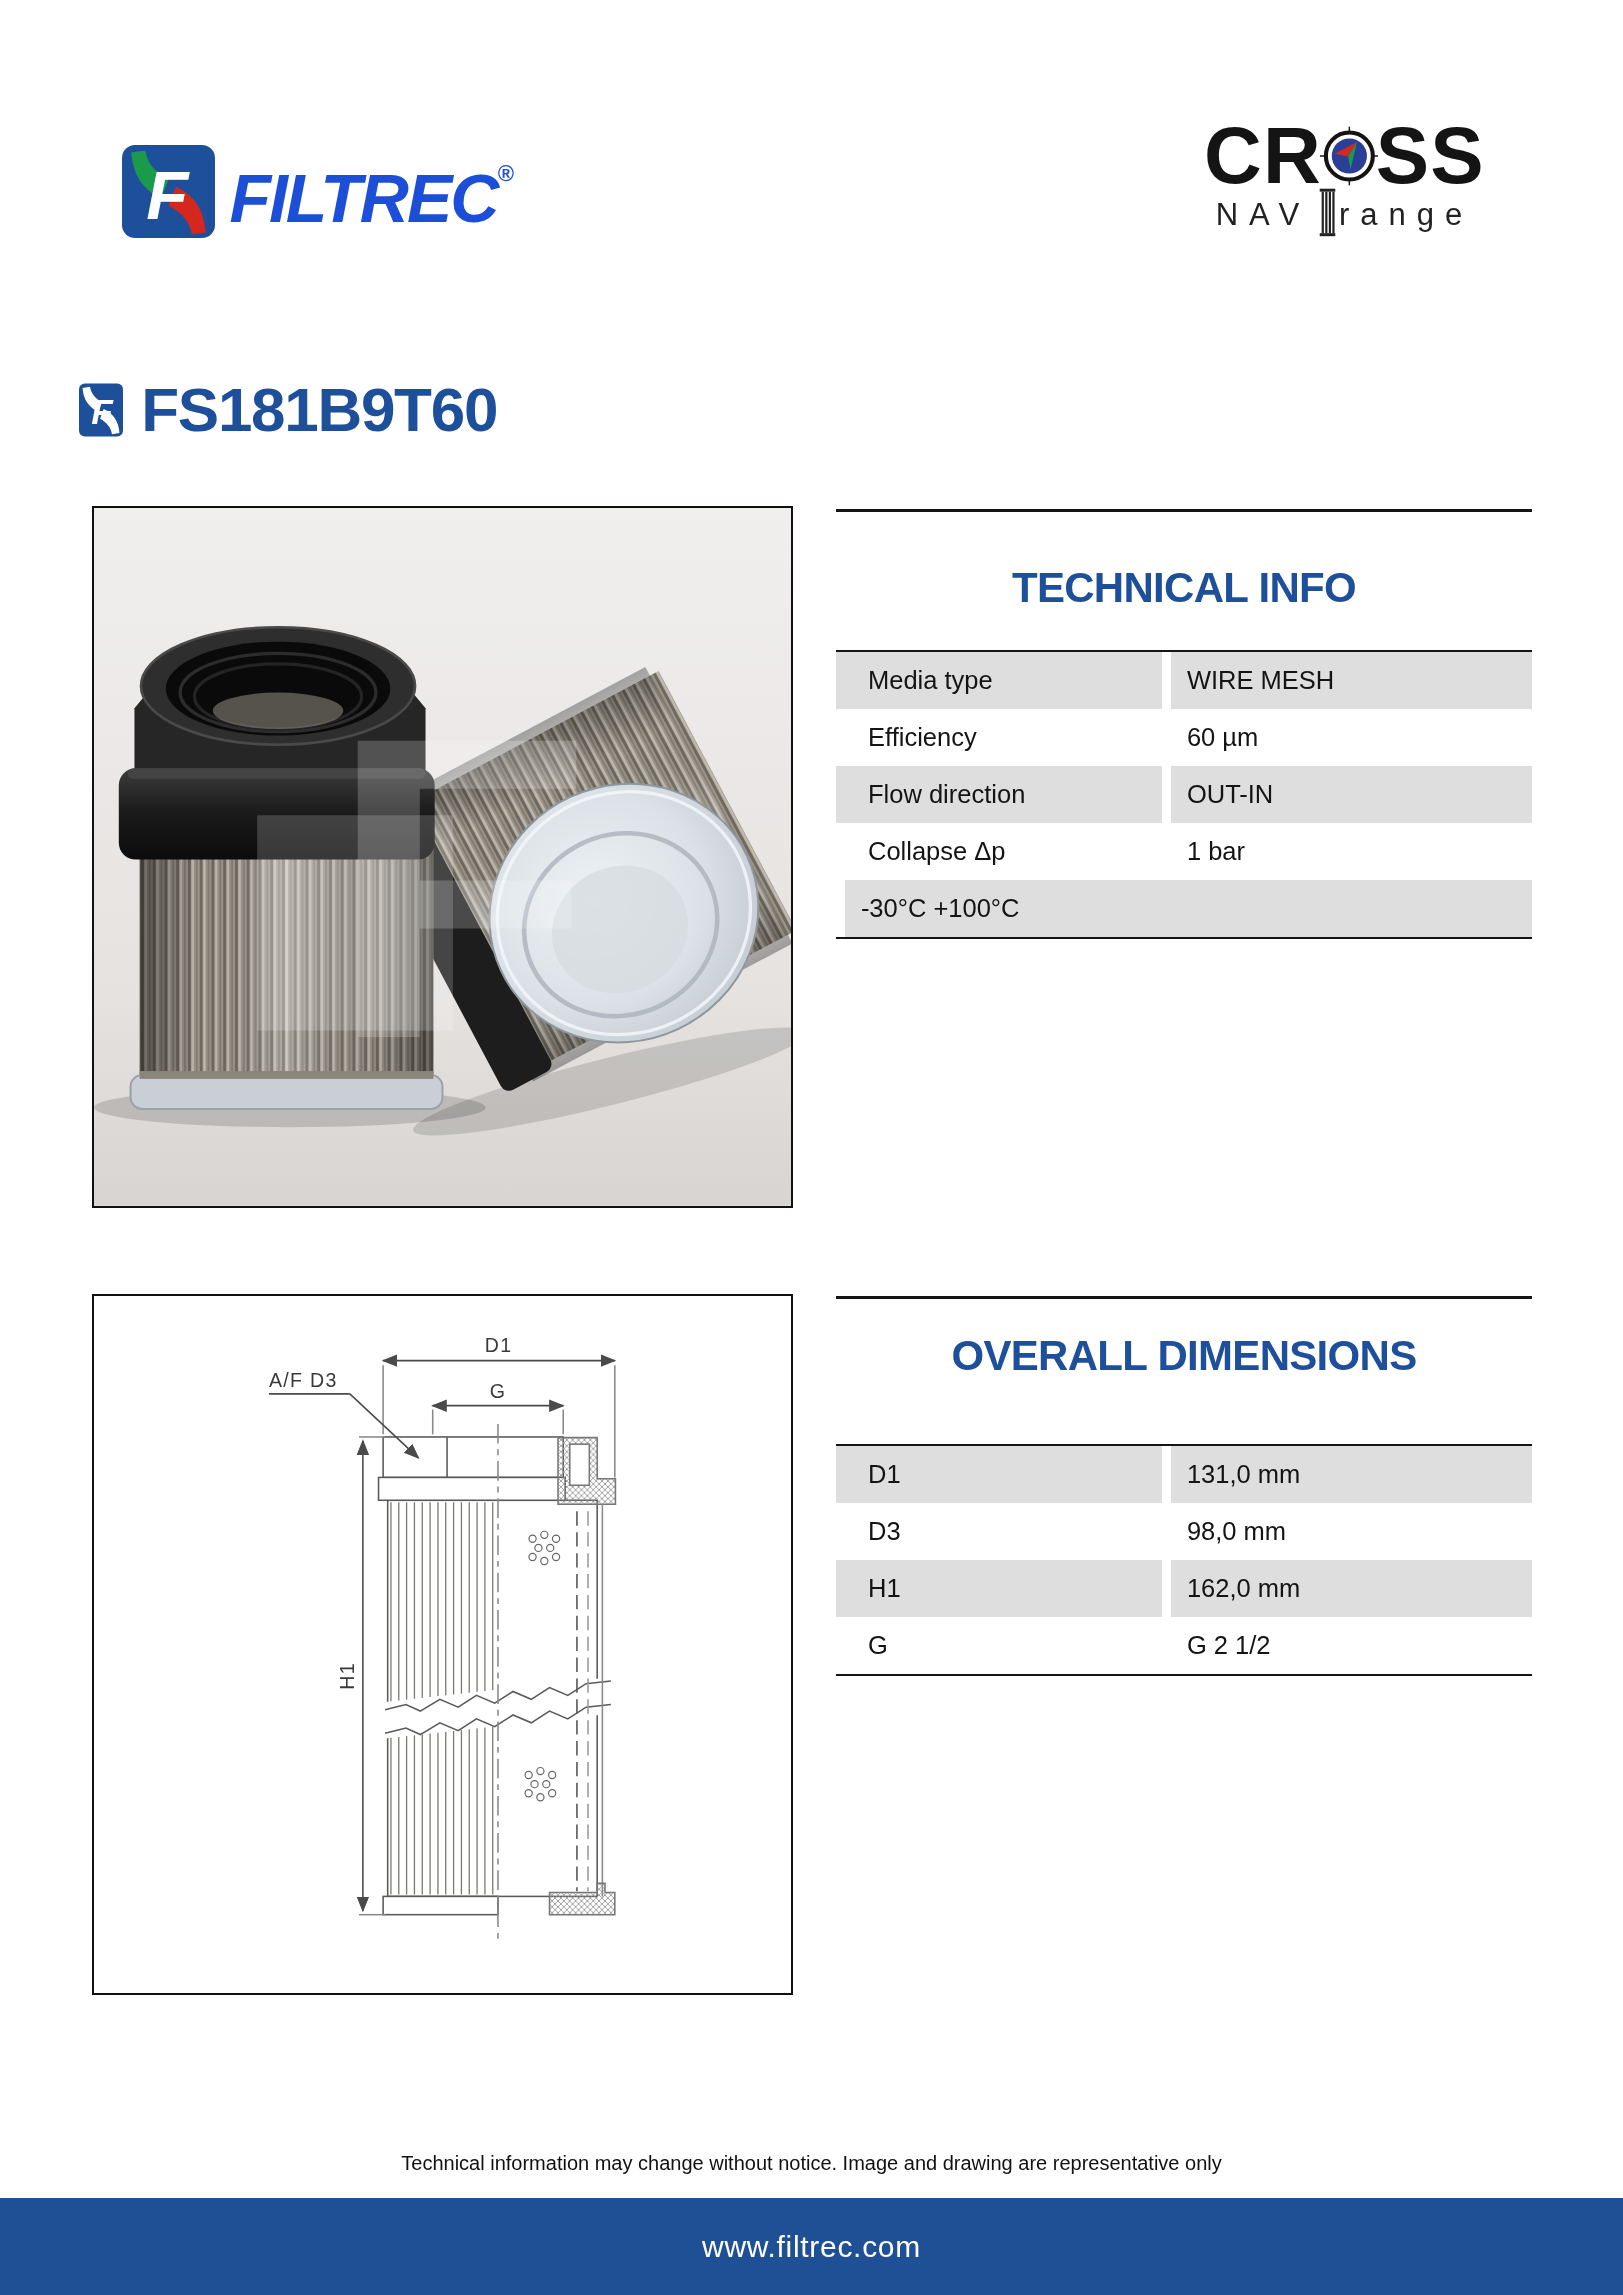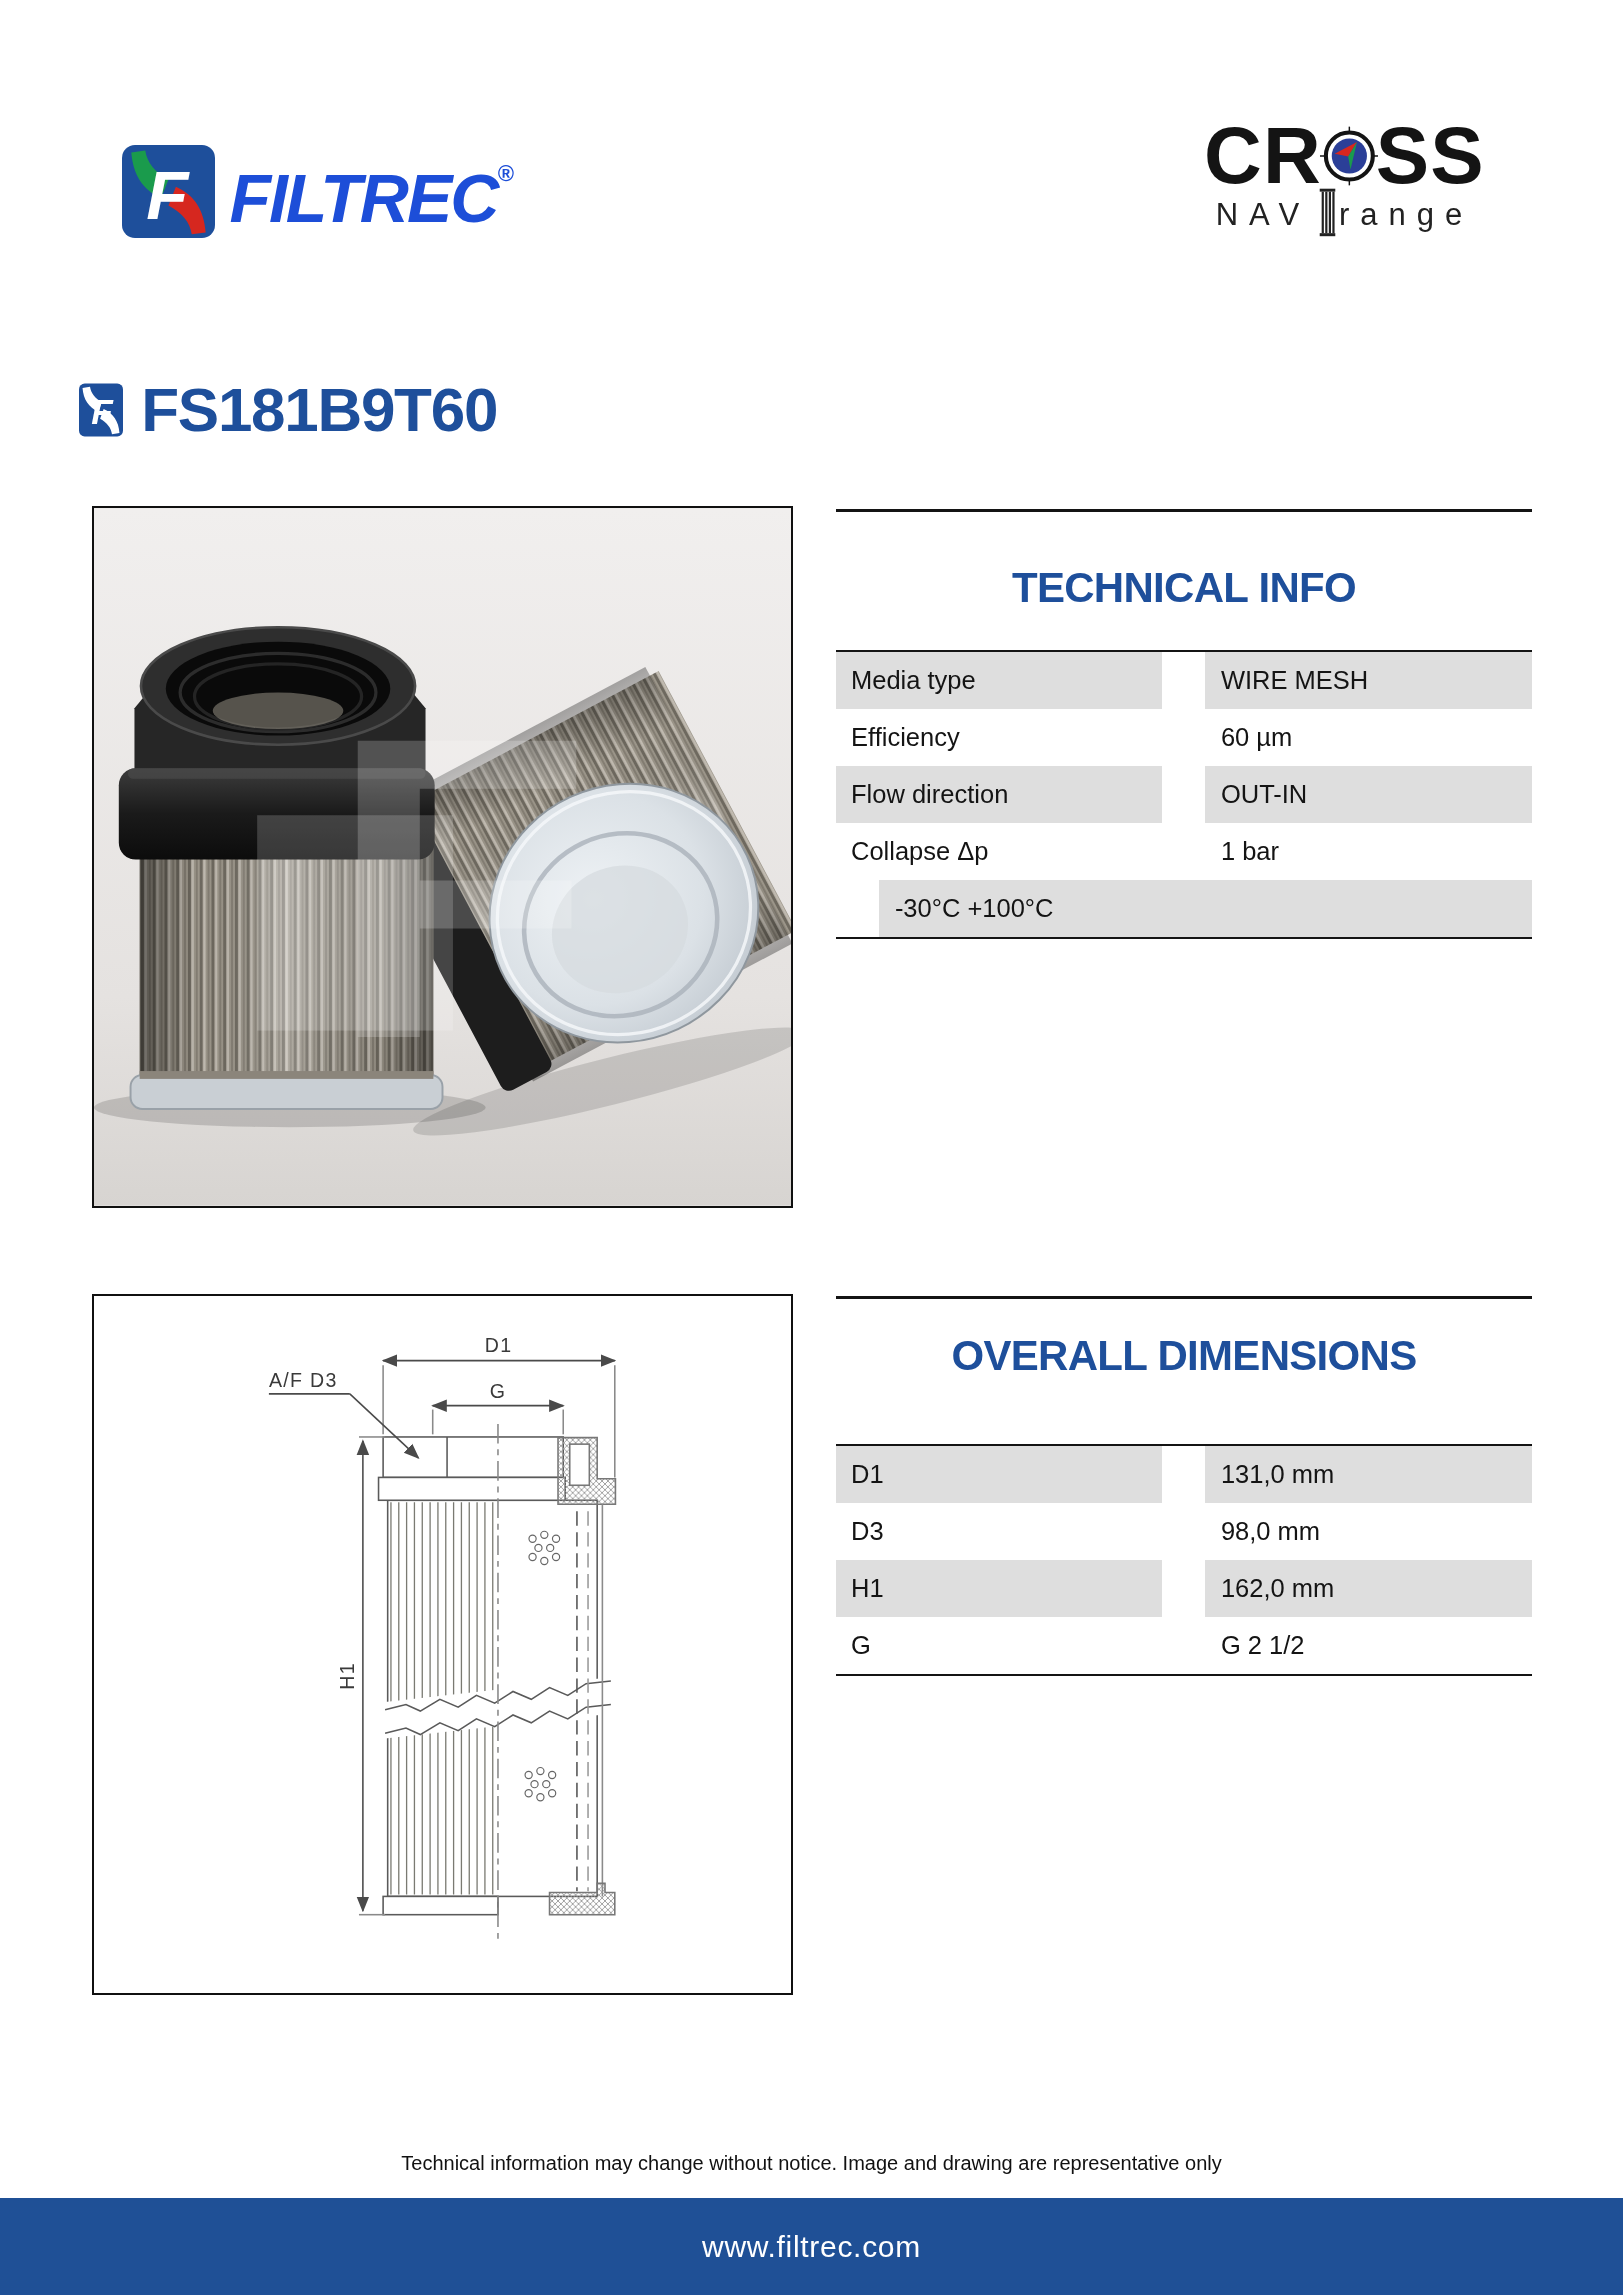--- a/index.html
+++ b/index.html
@@ -28,23 +28,23 @@
   .photo-box { position:absolute; left:92px; top:506px; width:701px; height:702px; border:2px solid #101010; background:#e9e7e5; }
   .drawing-box { position:absolute; left:92px; top:1294px; width:701px; height:701px; border:2px solid #101010; background:#ffffff; }
   .photo-box svg, .drawing-box svg { display:block; width:100%; height:100%; }
 
   
   .section-rule { position:absolute; left:836px; width:696px; height:2.6px; background:#141414; }
   .section-title { position:absolute; left:836px; width:696px; text-align:center; font-size:42px; font-weight:bold; color:#1e4f9b; letter-spacing:-0.7px; }
   .dt-table { position:absolute; left:836px; width:696px; border-top:2.6px solid #141414; border-bottom:2.6px solid #141414; }
   .dt-row { display:flex; height:57px; }
   .dt-cell { display:flex; align-items:center; font-size:25.5px; color:#141414; background:#ffffff; }
-  .dt-label { width:326px; padding-left:15px; }
+  .dt-label { width:326px; padding-left:32px; }
   .dt-gap { width:9.2px; background:#ffffff; }
-  .dt-value { flex:1; padding-left:15.7px;margin-left:34px; }
+  .dt-value { flex:1; padding-left:15.7px; }
   .dt-row.gray .dt-cell { background:#dedede; }
 
   
   .disclaimer { position:absolute; left:0; top:2152px; width:100%; text-align:center; font-size:20px; color:#111; }
   .footer-bar { position:absolute; left:0; top:2198px; width:100%; height:97px; background:#1f5096; display:flex; align-items:center; justify-content:center; }
   .footer-bar a { color:#ffffff; font-size:30px; text-decoration:none; letter-spacing:0.7px; }
 </style>
 </head>
 <body>
 

